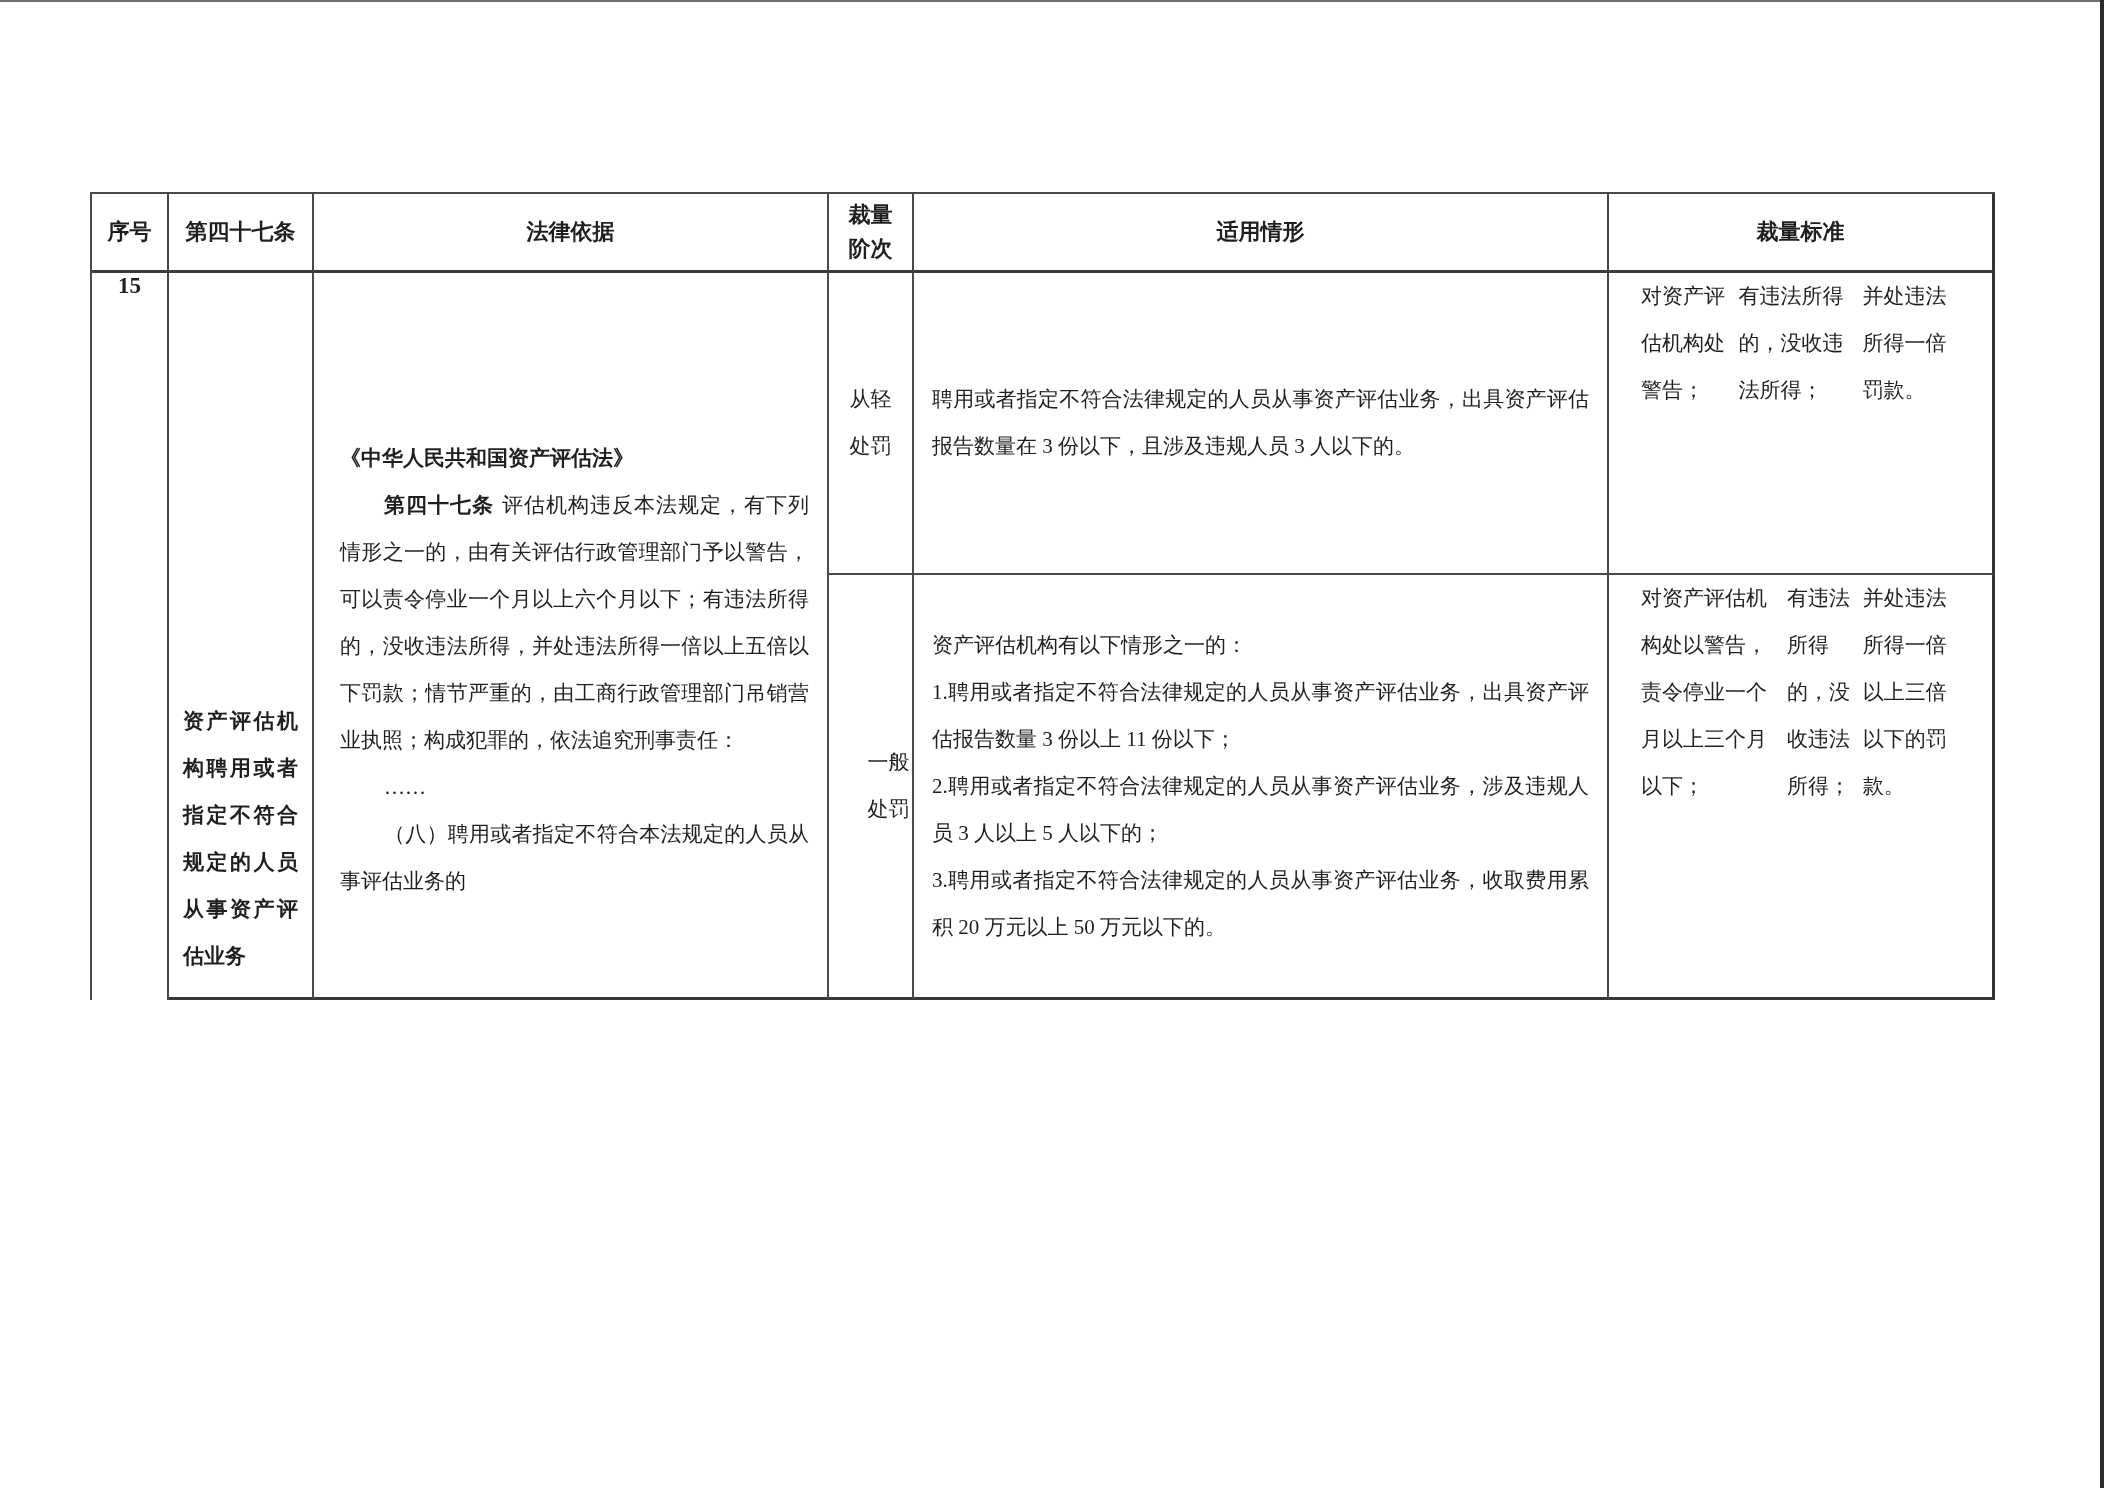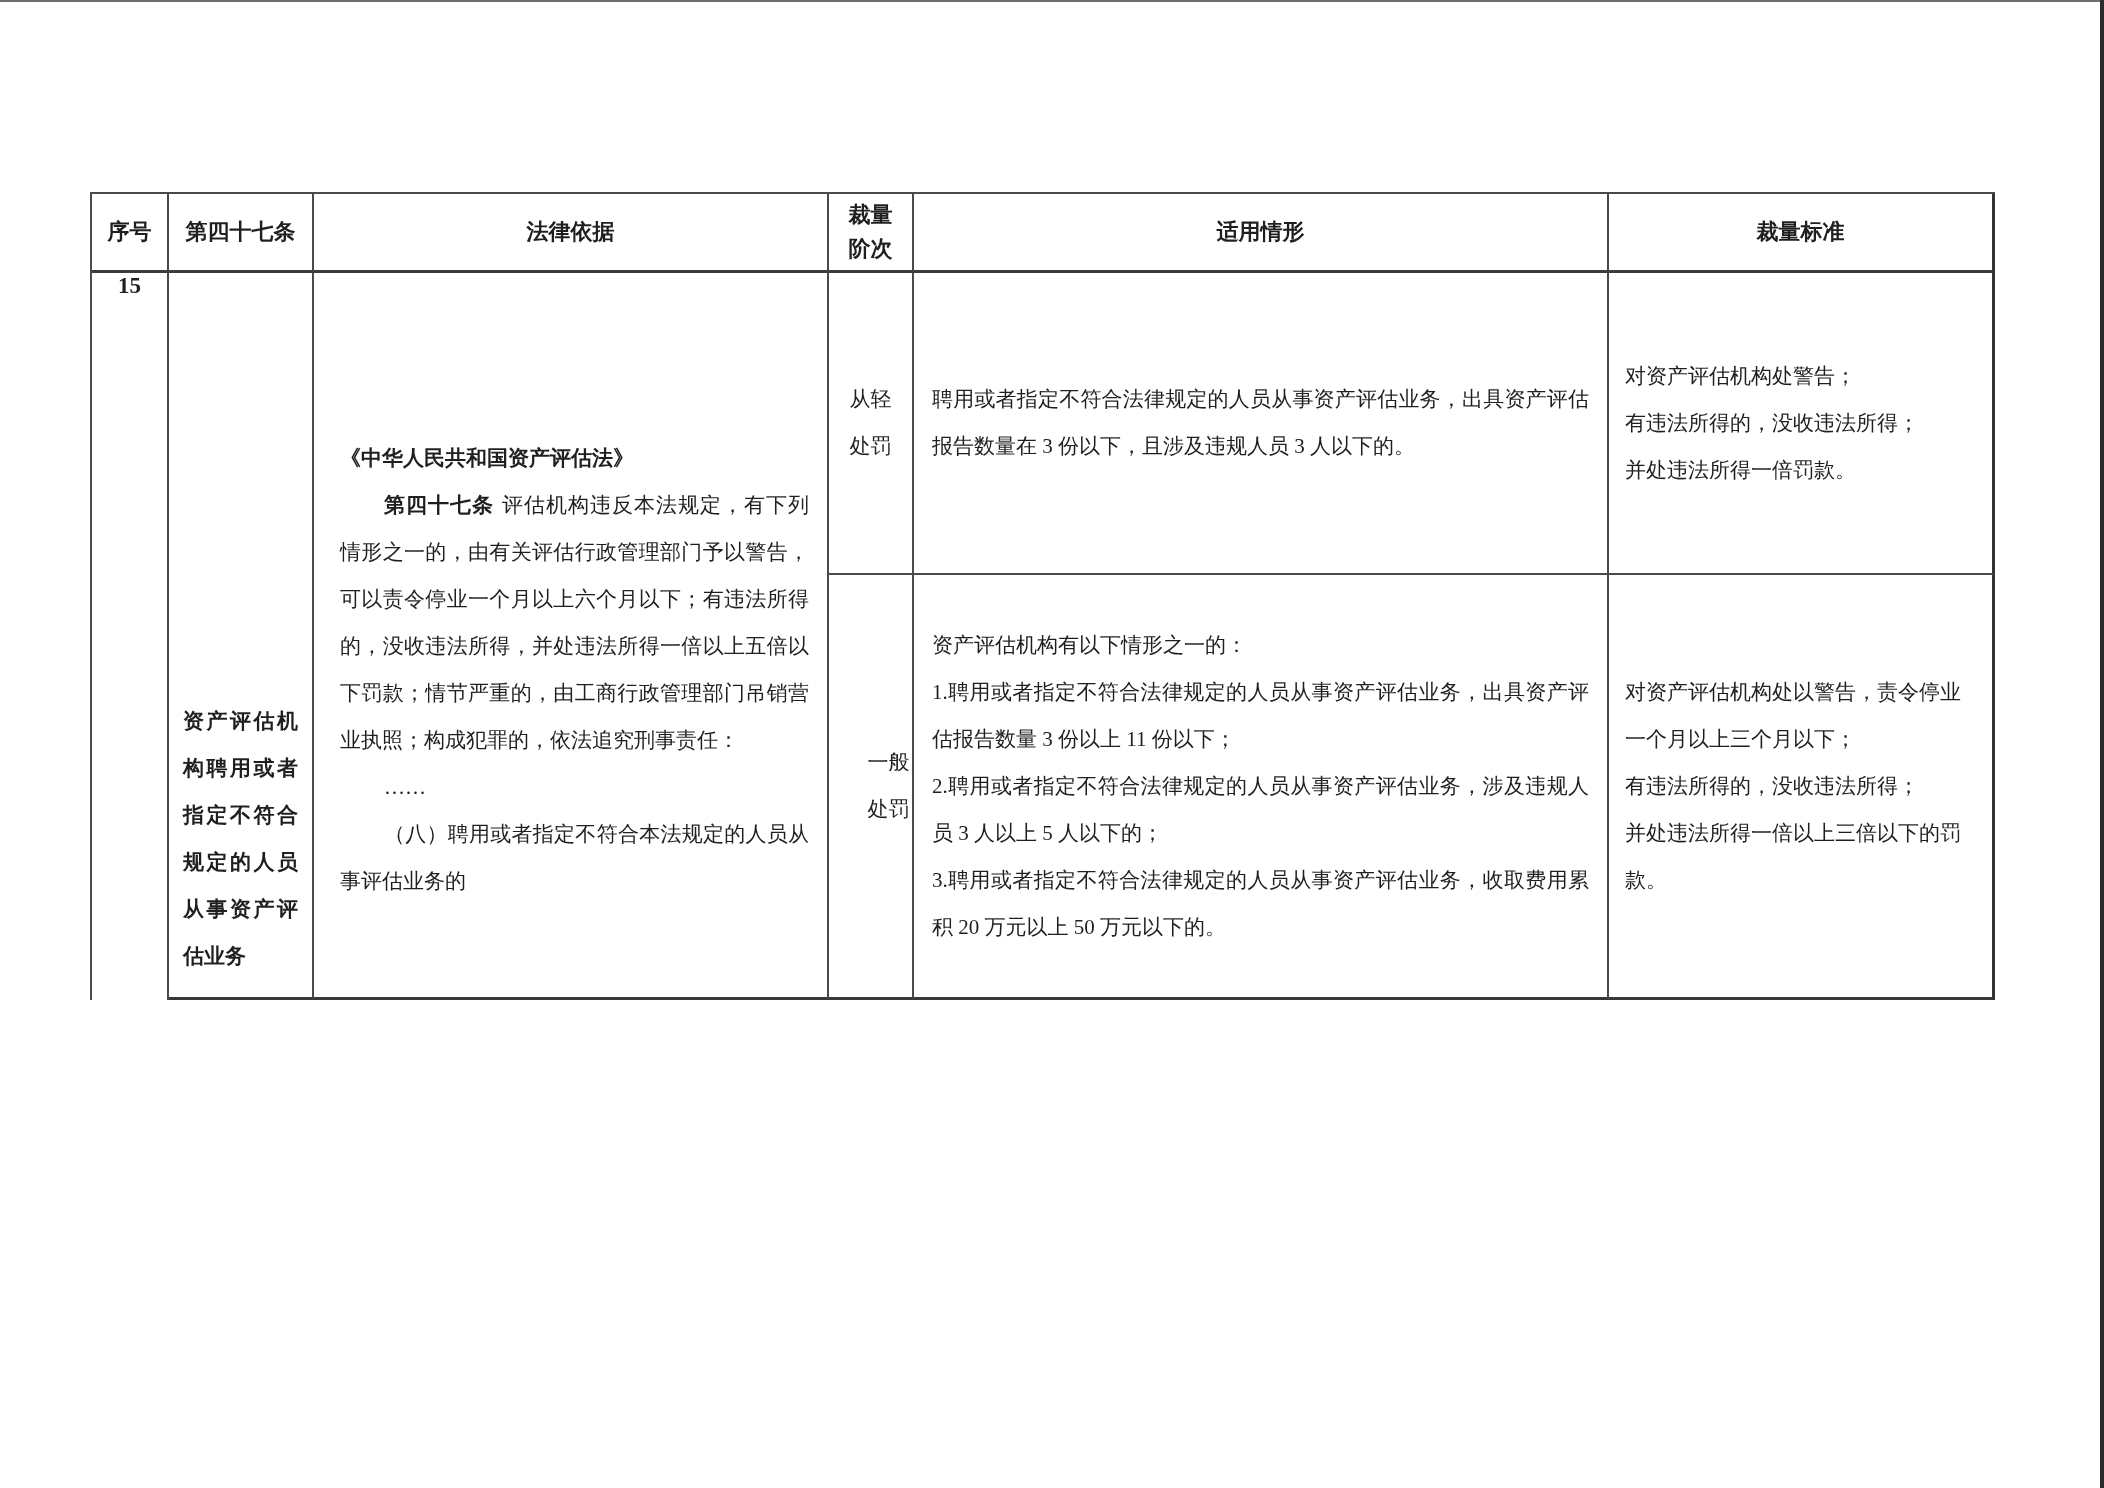--- a/index.html
+++ b/index.html
@@ -98,22 +98,22 @@
     align-items: center; justify-content: center;
     font-size: 21px; line-height: 47px;
   }
   .situation-cell {
     display: flex; flex-direction: column; justify-content: center;
     padding: 0 18px;
     font-size: 21px; line-height: 47px;
   }
   .situation-cell p { margin: 0; text-align: justify; }
   .standard-cell {
-    display: flex; flex-direction: column; justify-content: center;
-    padding: 0 16px;
+    display: flex; flex-direction: row; justify-content: center;
+    padding: 0 32px;
     font-size: 21px; line-height: 47px;
   }
   .standard-cell p { margin: 0; }
 </style>
 </head>
 <body>
 
 <div class="edge-top"></div>
 <div class="edge-right"></div>
 

